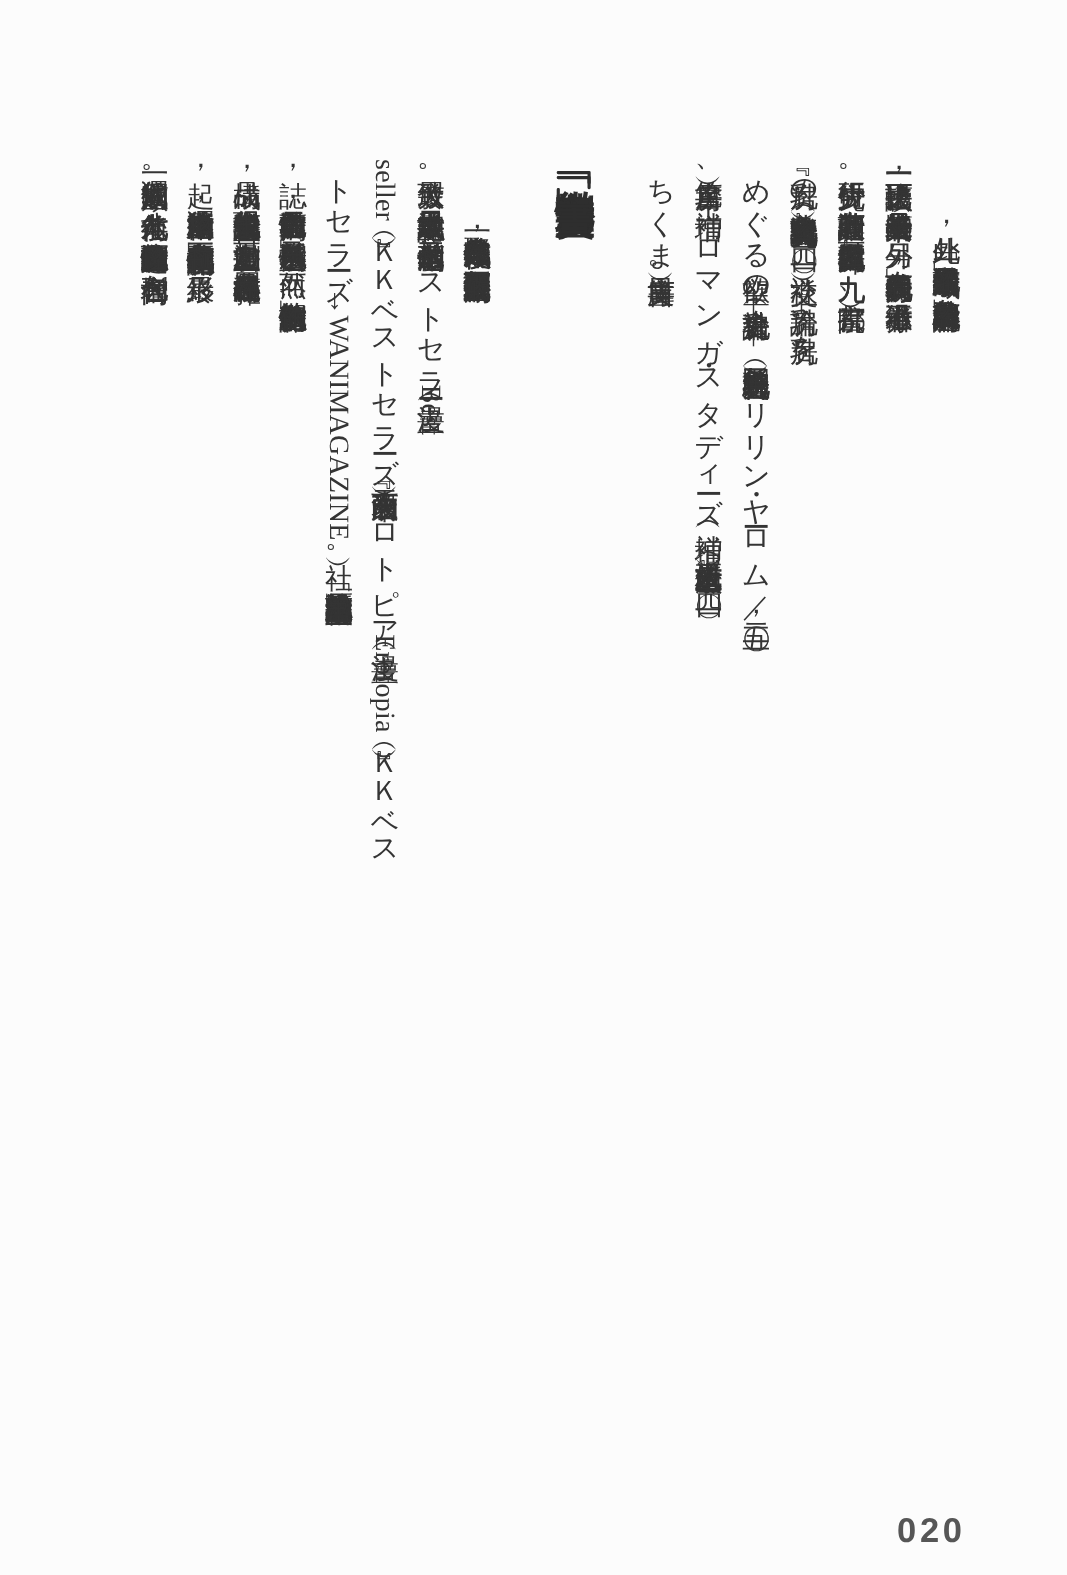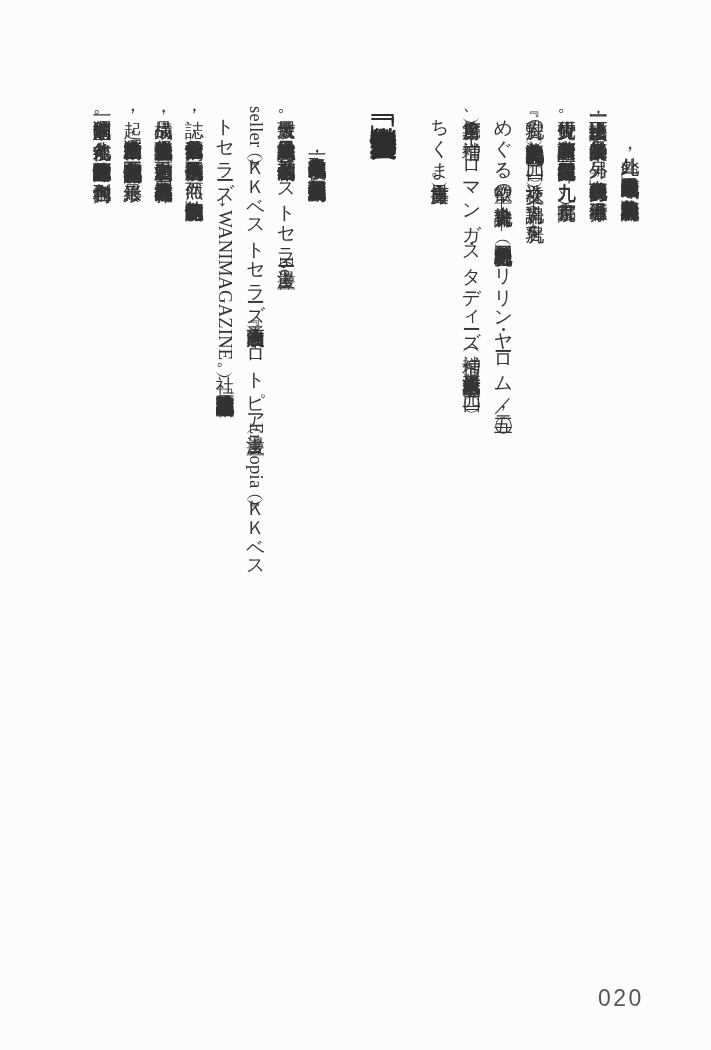--- a/index.html
+++ b/index.html
@@ -41,23 +41,23 @@
     font-weight: bold;
     line-height: 38px;
     letter-spacing: 0.5px;
     white-space: nowrap;
     color: #2e2e2e;
     margin: 0 22px 0 32px; 
   }
   .page-num {
     position: absolute;
     left: 598px;
-    top: 985px;
+    top: 1007px;
     font-family: "Liberation Sans", "DejaVu Sans", sans-serif;
-    font-weight: normal;
+    font-weight: bold;
     font-size: 23px;
     letter-spacing: 2.5px;
     color: #565656;
   }
 </style>
 </head>
 <body>
 
 <div class="page">
 

